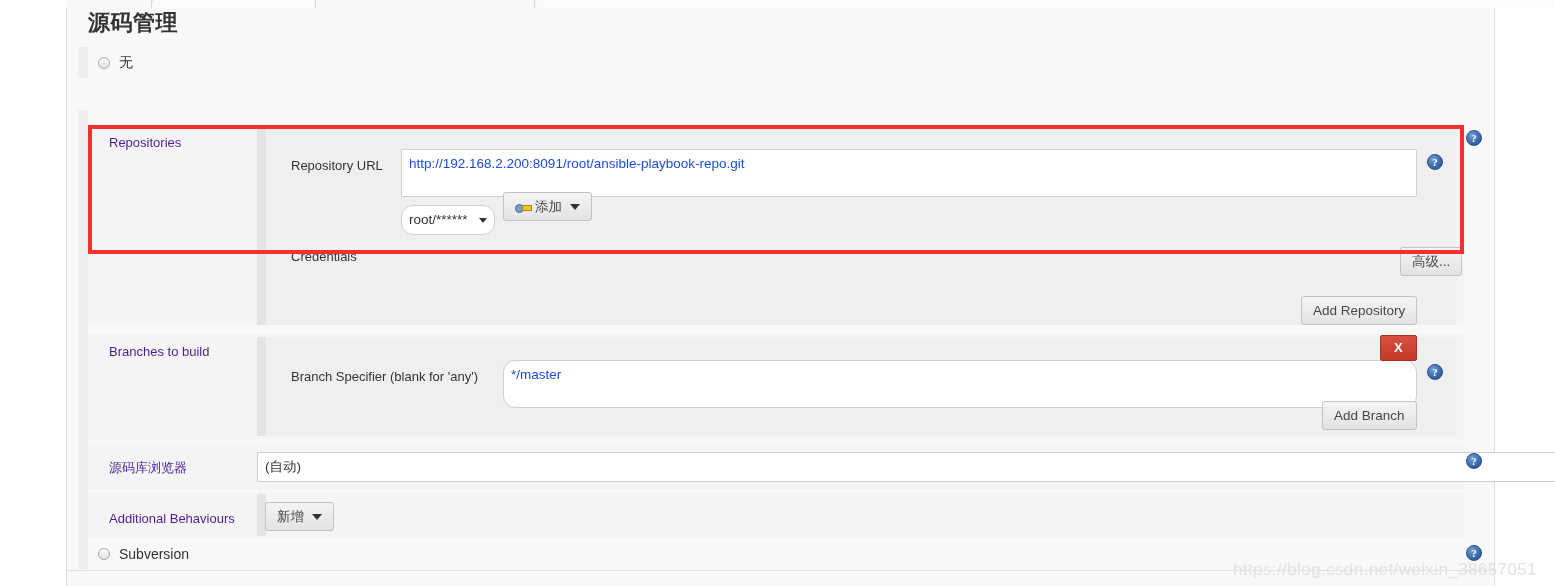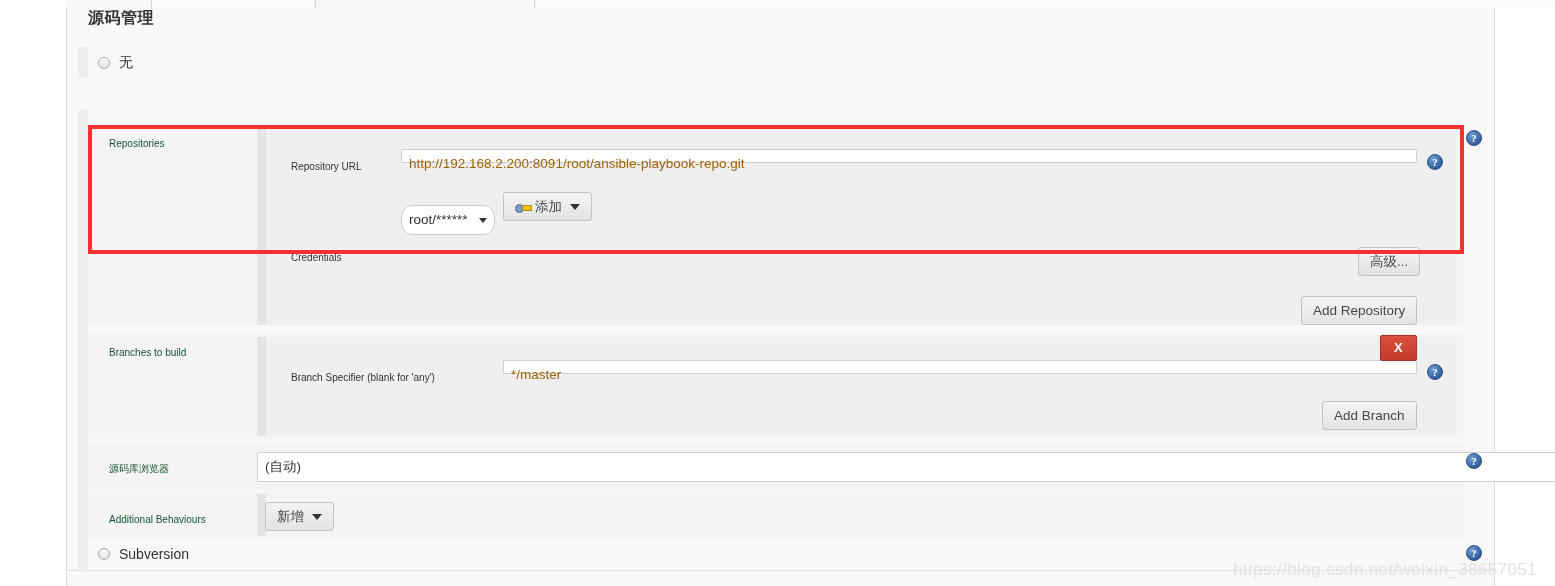--- a/index.html
+++ b/index.html
@@ -37,21 +37,21 @@
     border-bottom: none;
     border-radius: 3px 3px 0 0;
   }
   .tab-edge.t1 { left: 85px; width: 165px; }
   .tab-edge.t2 { left: 468px; width: 1025px; }
 
   
   .section-title {
     position: absolute;
     left: 88px; top: 8px;
-    font-size: 16px;
+    font-size: 22px;
     font-weight: bold;
     color: #333333;
     letter-spacing: 0.5px;
   }
 
   
   .scm-block {
     position: absolute;
     left: 78px; top: 47px; width: 1410px;
   }
@@ -80,36 +80,36 @@
     width: 6px; height: 6px;
     border-radius: 50%;
     background: #5c5c5c;
   }
   .radio-label {
     margin-left: 9px;
     font-size: 14px;
     color: #333333;
   }
   .row-label {
-    font-size: 10px;
-    color: #14532d;
+    font-size: 13px;
+    color: #4c1d95;
     padding-top: 4px;
     text-align: center;
   }
   .inner-label {
-    font-size: 10px;
+    font-size: 13px;
     color: #333333;
     text-align: right;
   }
   .text-input {
     background: #ffffff;
     border: 1px solid #ccd0d4;
-    height: 14px;
+    height: 48px;
     font-size: 13.5px;
-    color: #a16207;
+    color: #1d4ed8;
     padding: 0 7px;
     line-height: 28px;
     font-family: "Liberation Sans", sans-serif;
     border-radius: 1px;
   }
   .select-box {
     background: #ffffff;
     border: 1px solid #ccd0d4;
     height: 30px;
     font-size: 13.5px;
@@ -263,21 +263,21 @@
   <div class="select-box" style="position:absolute;left:401px;top:205px;width:94px;border-radius:12px;">
     <span>root/******</span>
     <span class="caret"></span>
   </div>
   <div class="btn" style="position:absolute;left:503px;top:192px;">
     <span class="key-icon"></span>
     <span>添加</span>
     <span class="caret"></span>
   </div>
 
-  <div class="btn" style="position:absolute;left:1358px;top:247px;">
+  <div class="btn" style="position:absolute;left:1400px;top:247px;">
     <span>高级...</span>
   </div>
 
   <div class="btn" style="position:absolute;left:1301px;top:288px;margin-top:8px;">
     <span>Add Repository</span>
   </div>
 
   <div class="help-icon" style="position:absolute;left:1466px;top:130px;">?</div>
 
   <div class="redbox"></div>
@@ -286,21 +286,21 @@
 
   <div style="position:absolute;left:109px;top:342px;">
     <span class="row-label">Branches to build</span>
   </div>
 
   <div style="position:absolute;left:257px;top:337px;width:1199px;height:99px;background:#efefef;border-left:9px solid #e4e4e4;"></div>
 
   <div style="position:absolute;left:291px;top:367px;">
     <span class="inner-label">Branch Specifier (blank for 'any')</span>
   </div>
-  <div class="text-input" style="position:absolute;left:503px;top:360px;width:914px;">*/master</div>
+  <div class="text-input" style="position:absolute;left:503px;top:360px;width:914px;border-radius:12px;">*/master</div>
 
   <div class="btn btn-red" style="position:absolute;left:1380px;top:335px;">
     <span>X</span>
   </div>
 
   <div class="help-icon" style="position:absolute;left:1427px;top:364px;">?</div>
 
   <div class="btn" style="position:absolute;left:1322px;top:401px;">
     <span>Add Branch</span>
   </div>

